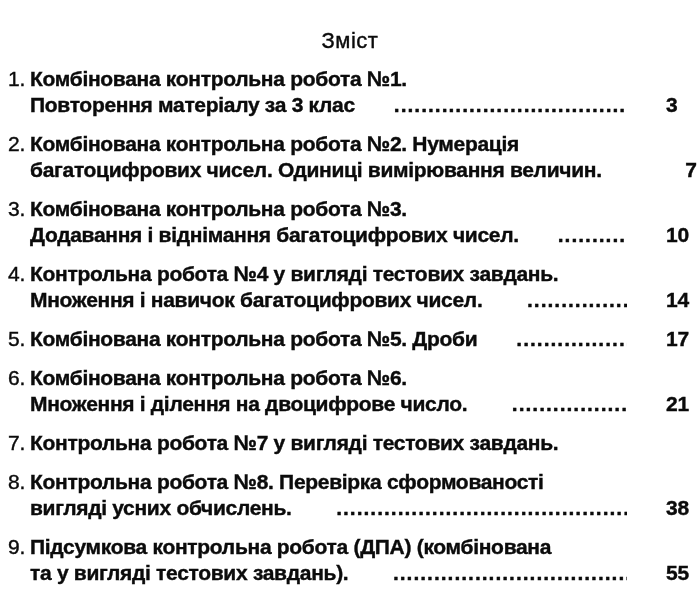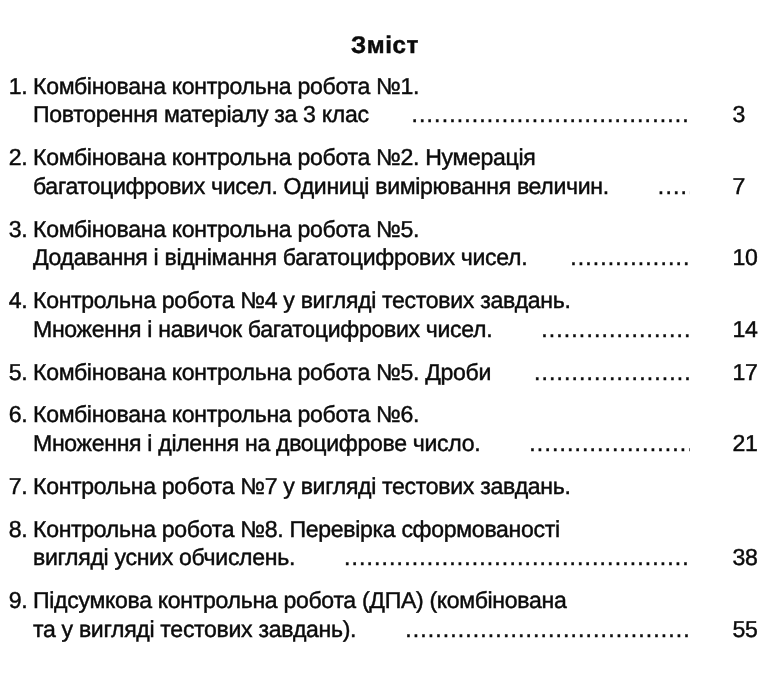--- a/index.html
+++ b/index.html
@@ -18,41 +18,42 @@
   .page {
     box-sizing: border-box;
     width: 700px;
     height: 616px;
     padding: 28px 8px 0 8px;
   }
   .doc-title {
     text-align: center;
     font-size: 22px;
     line-height: 26px;
-    font-weight: 700;
+    font-weight: 400;
     letter-spacing: 0.5px;
   }
   .toc {
     margin-top: 12px;
   }
   .toc-item {
     display: flex;
     align-items: flex-start;
     margin-bottom: 13px;
     font-size: 21px;
     line-height: 26px;
     letter-spacing: -0.3px;
   }
   .num {
     flex: 0 0 22px;
     white-space: pre;
   }
   .content {
     flex: 1 1 auto;
     min-width: 0;
+    font-weight: bold;
   }
   .line {
     white-space: pre;
   }
   .leaderline {
     display: flex;
     align-items: center;
     gap: 39px;
   }
   .ltext {
@@ -103,21 +104,21 @@
           <span class="ltext">багатоцифрових чисел. Одиниці вимірювання величин. </span>
           <span class="leader"></span>
           <span class="pg">7</span>
         </div>
       </div>
     </div>
 
     <div class="toc-item">
       <span class="num">3.</span>
       <div class="content">
-        <div class="line">Комбінована контрольна робота №5.</div>
+        <div class="line">Комбінована контрольна робота №3.</div>
         <div class="line leaderline">
           <span class="ltext">Додавання і віднімання багатоцифрових чисел.</span>
           <span class="leader"></span>
           <span class="pg">10</span>
         </div>
       </div>
     </div>
 
     <div class="toc-item">
       <span class="num">4.</span>

